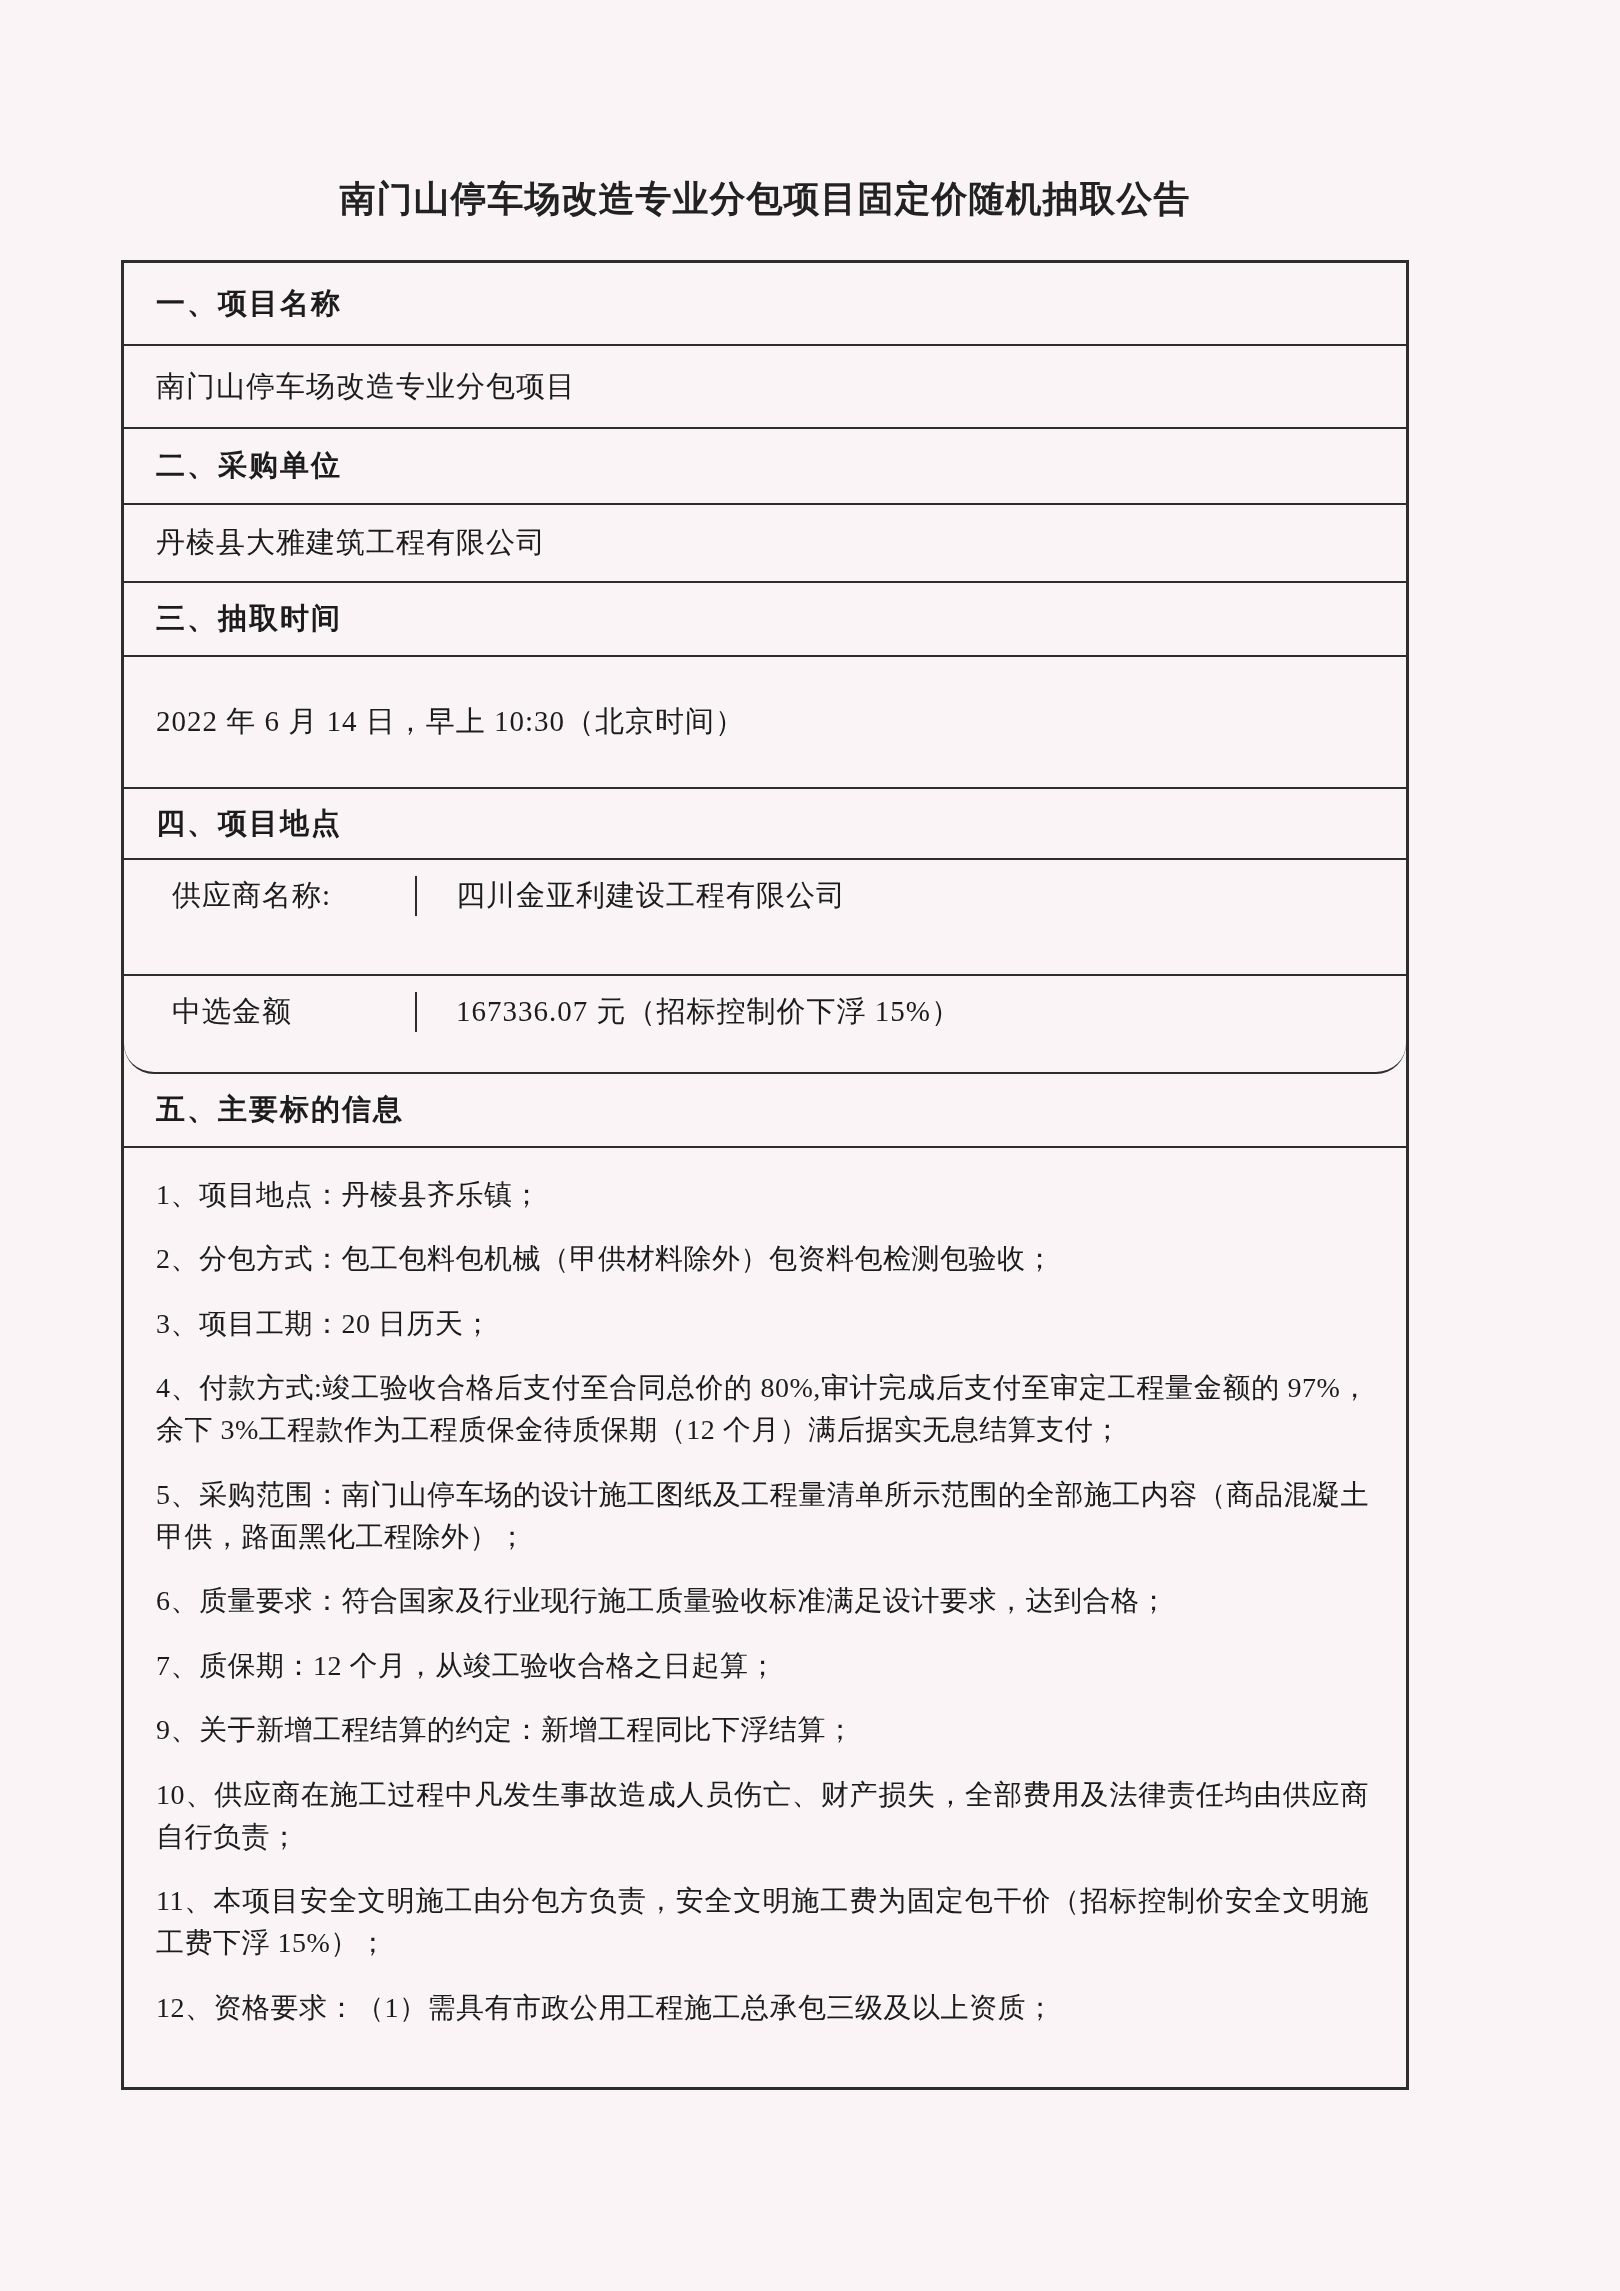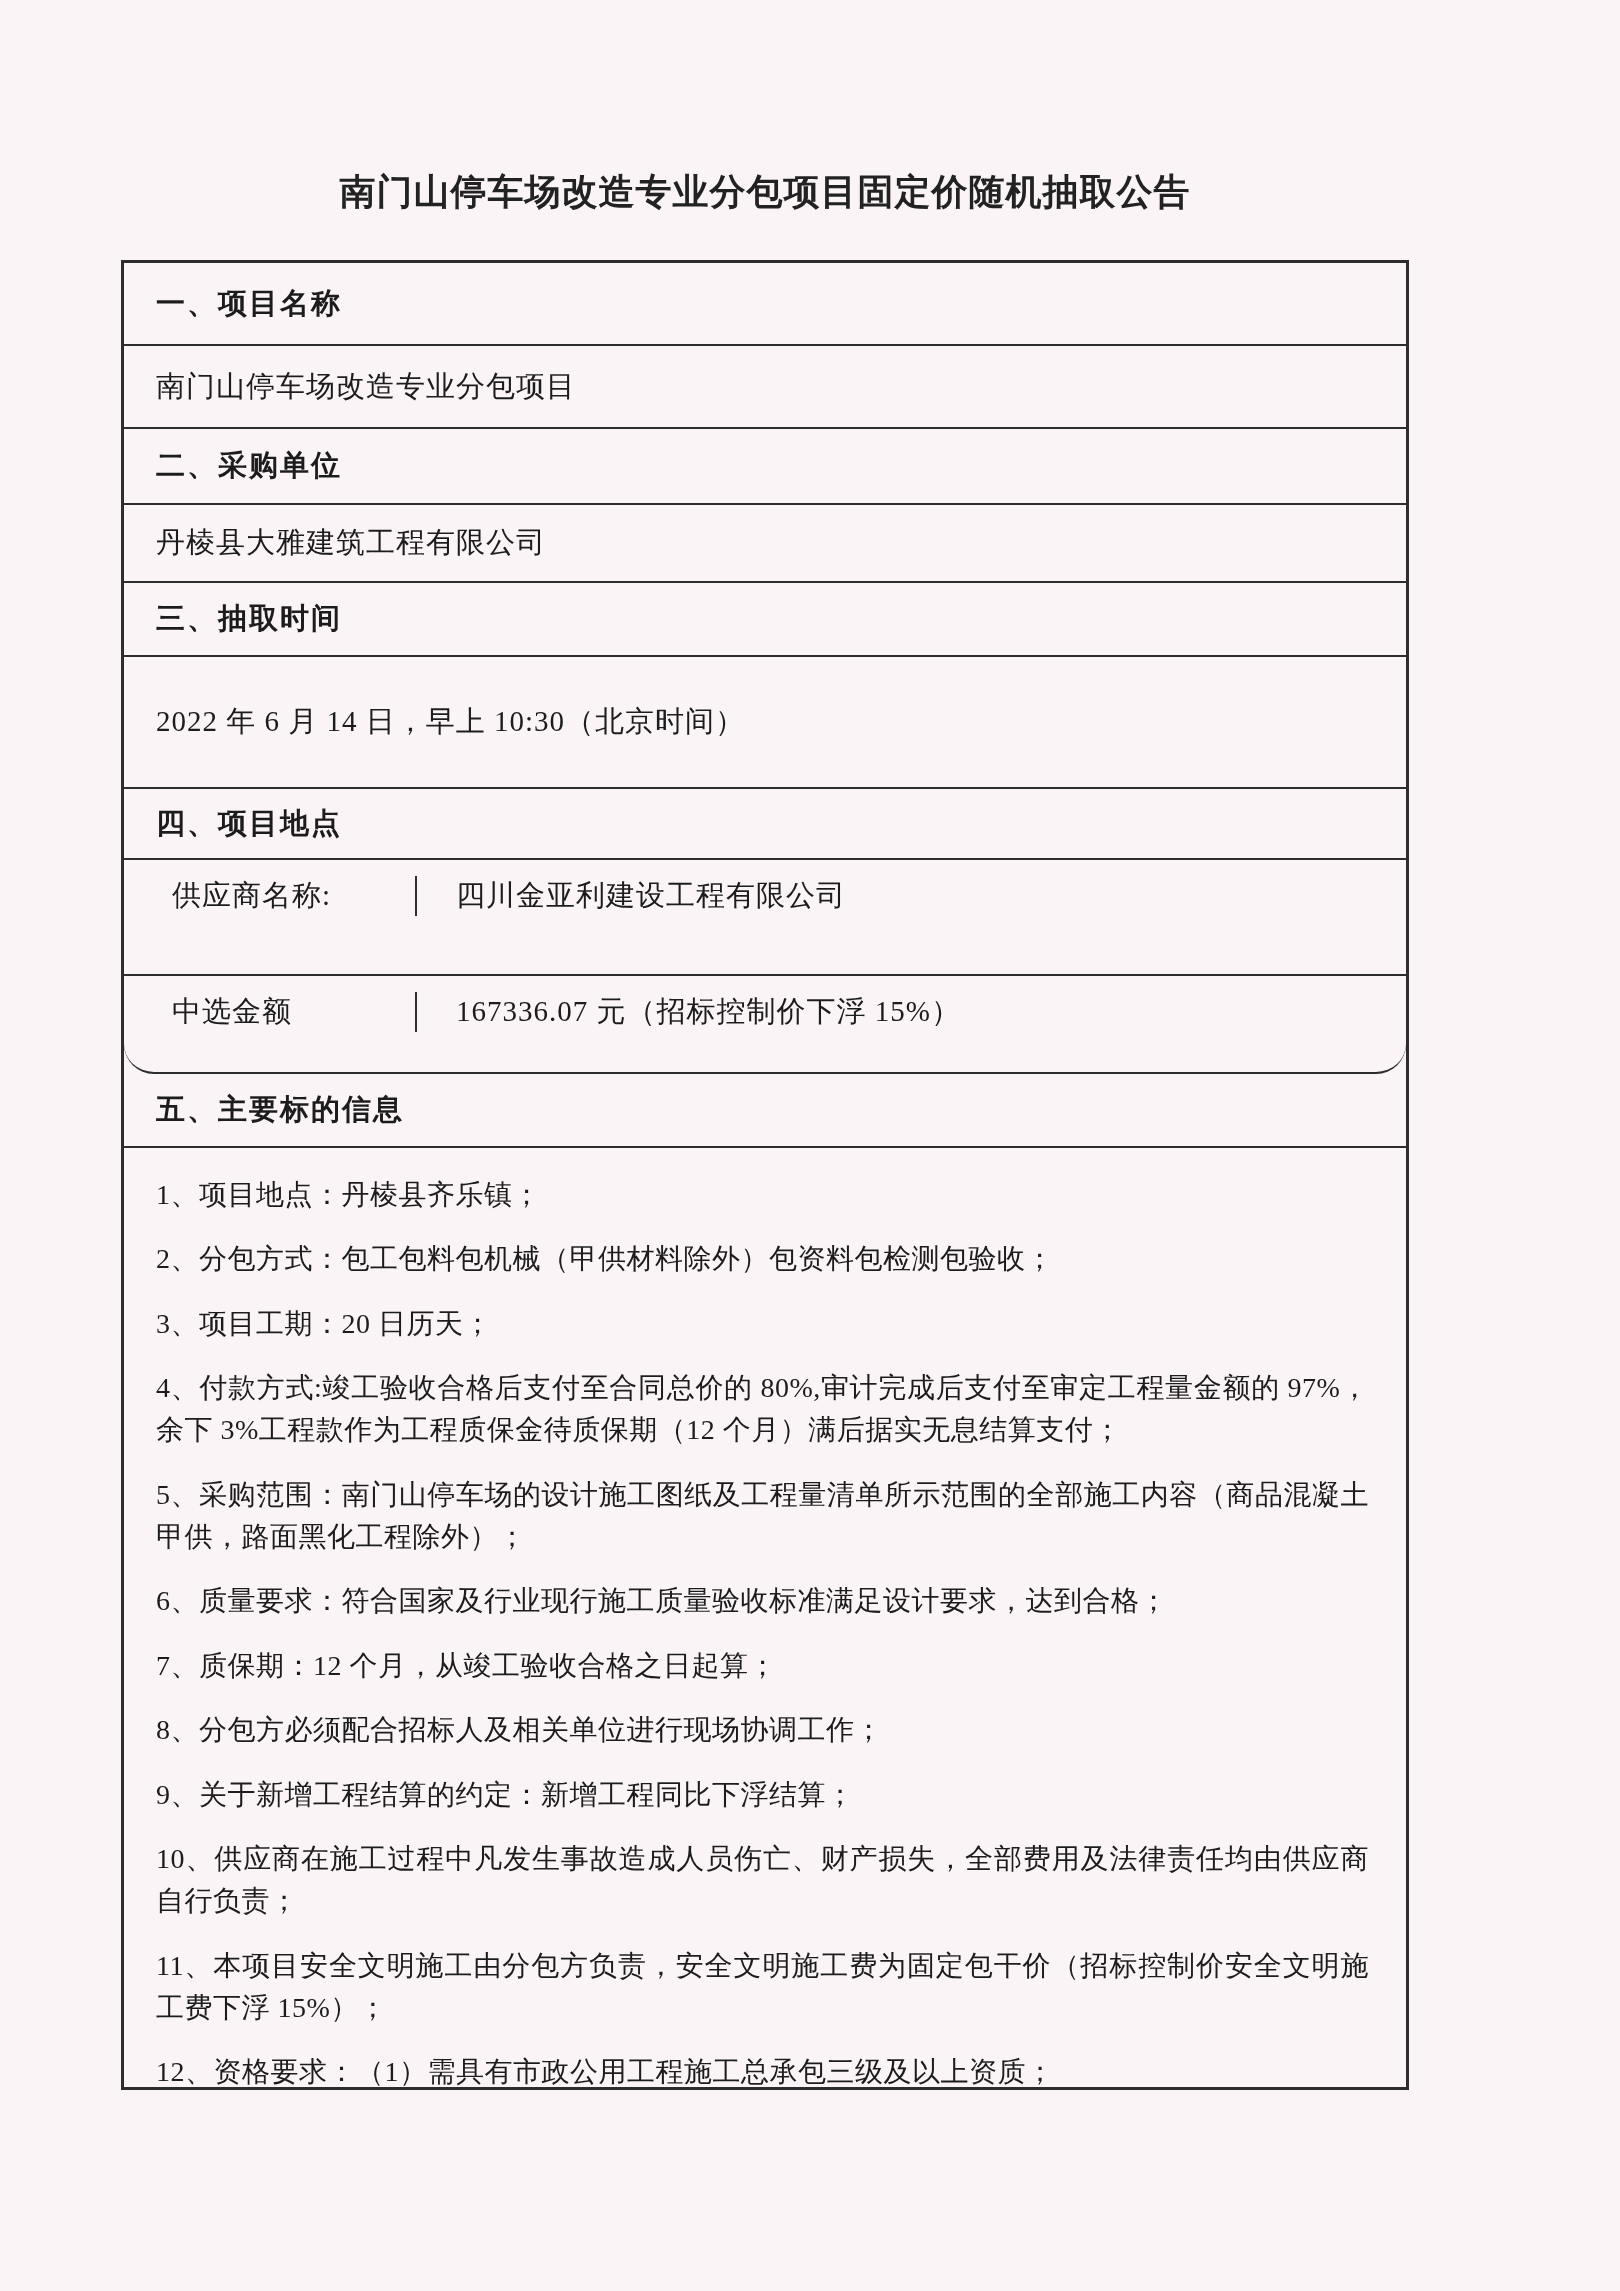--- a/index.html
+++ b/index.html
@@ -10,21 +10,21 @@
     width: 1620px;
     height: 2292px;
     background: #faf4f7;
     font-family: "Liberation Serif", serif;
     color: #1c1c1c;
     position: relative;
     overflow: hidden;
   }
   .title {
     position: absolute;
-    top: 168px;
+    top: 175px;
     left: 121px;
     width: 1288px;
     text-align: center;
     font-family: "Liberation Sans", sans-serif;
     font-weight: bold;
     font-size: 36px;
     letter-spacing: 1px;
     color: #222;
     margin: 0;
   }
@@ -145,21 +145,20 @@
     <span>五、主要标的信息</span>
   </div>
   <div class="row fill">
     <p>1、项目地点：丹棱县齐乐镇；</p>
     <p>2、分包方式：包工包料包机械（甲供材料除外）包资料包检测包验收；</p>
     <p>3、项目工期：20 日历天；</p>
     <p>4、付款方式:竣工验收合格后支付至合同总价的 80%,审计完成后支付至审定工程量金额的 97%，余下 3%工程款作为工程质保金待质保期（12 个月）满后据实无息结算支付；</p>
     <p>5、采购范围：南门山停车场的设计施工图纸及工程量清单所示范围的全部施工内容（商品混凝土甲供，路面黑化工程除外）；</p>
     <p>6、质量要求：符合国家及行业现行施工质量验收标准满足设计要求，达到合格；</p>
     <p>7、质保期：12 个月，从竣工验收合格之日起算；</p>
-    <p>8、分包方必须配合招标人及相关单位进行现场协调工作；</p>
     <p>9、关于新增工程结算的约定：新增工程同比下浮结算；</p>
     <p>10、供应商在施工过程中凡发生事故造成人员伤亡、财产损失，全部费用及法律责任均由供应商自行负责；</p>
     <p>11、本项目安全文明施工由分包方负责，安全文明施工费为固定包干价（招标控制价安全文明施工费下浮 15%）；</p>
     <p>12、资格要求：（1）需具有市政公用工程施工总承包三级及以上资质；</p>
 
   </div>
 
 </div>
 
 

